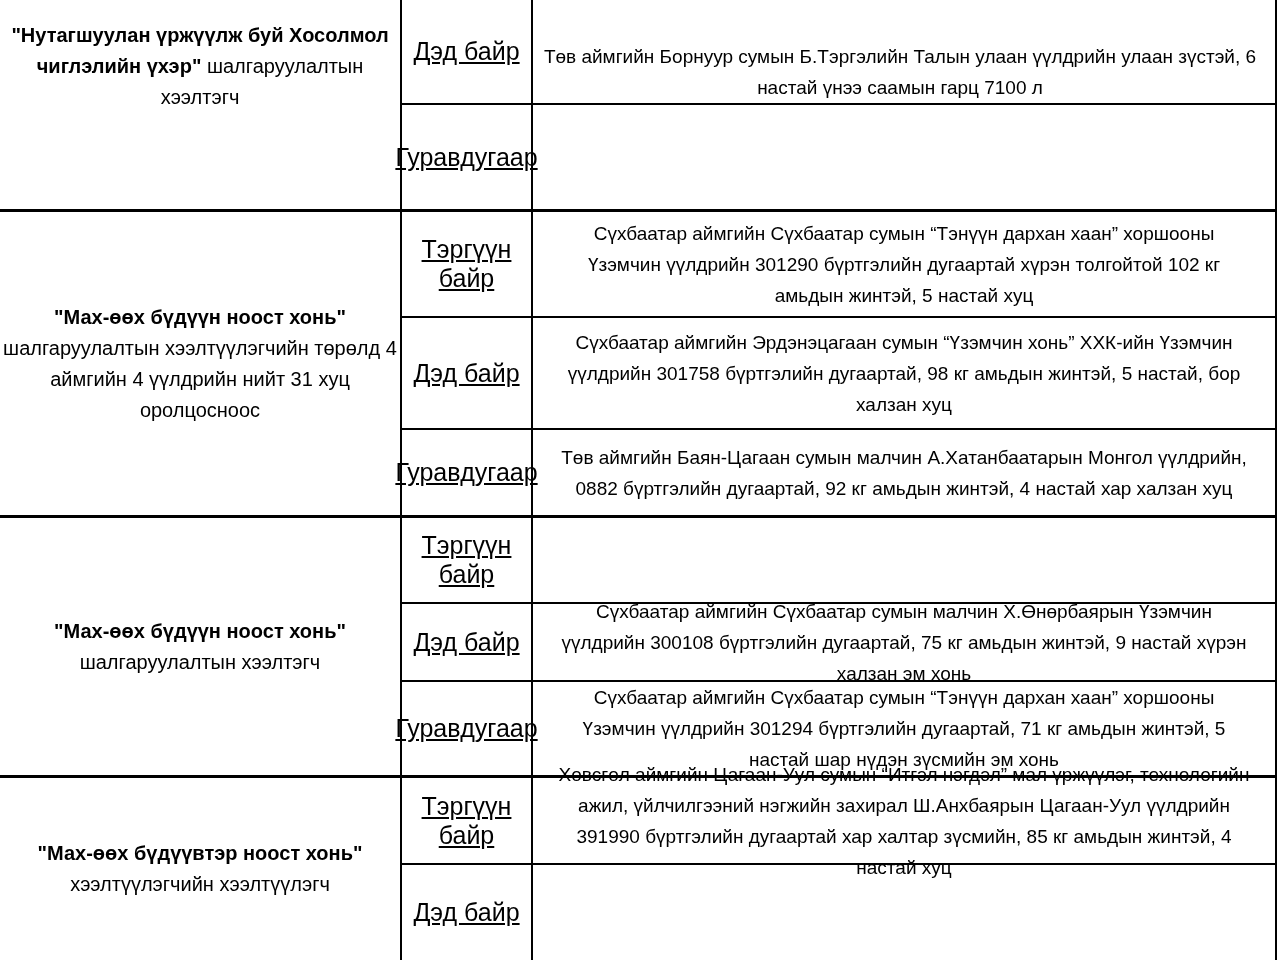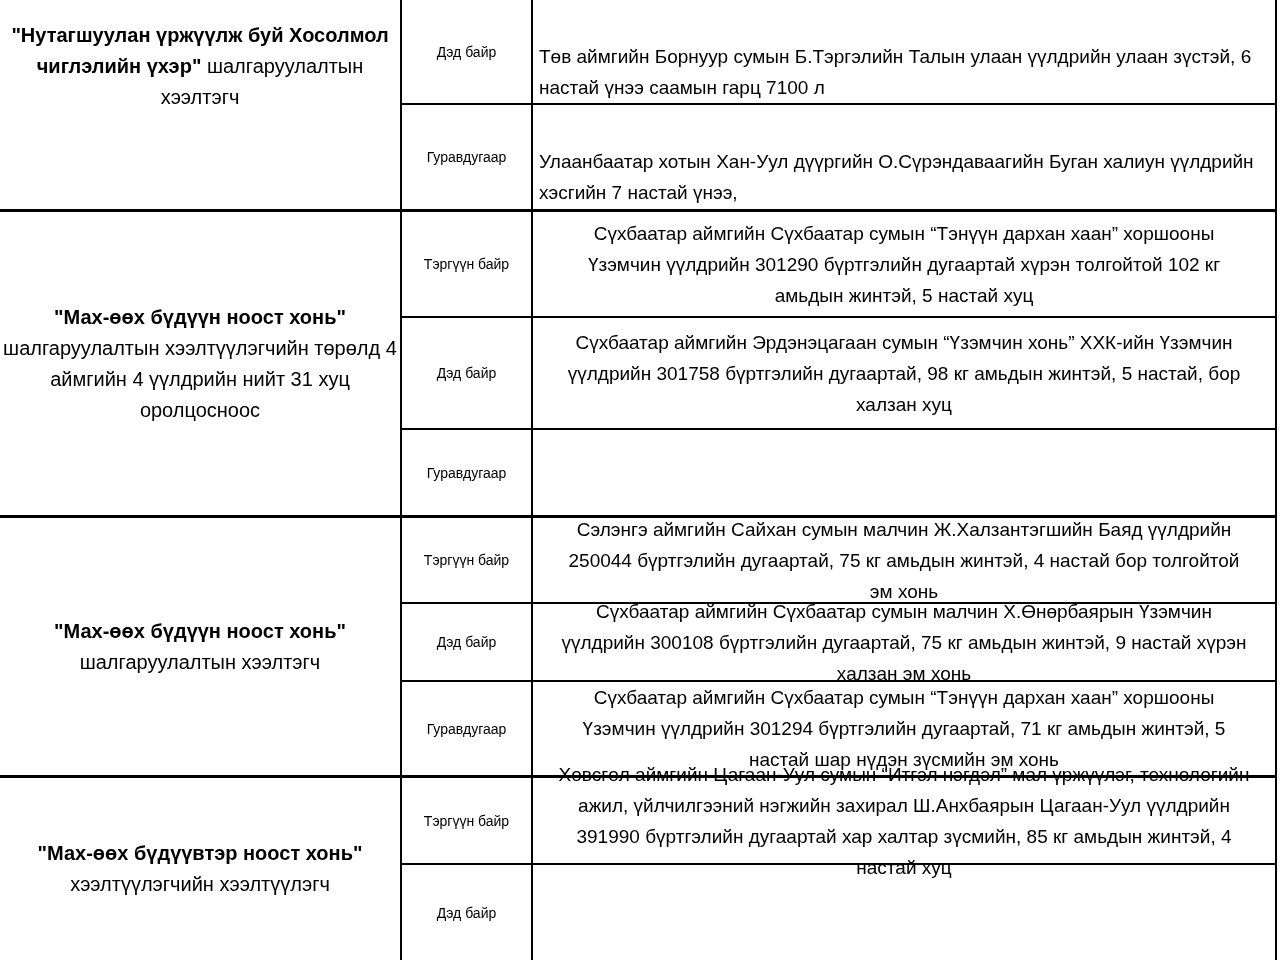--- a/index.html
+++ b/index.html
@@ -66,38 +66,39 @@
   .row.last { border-bottom: none; flex: 1 1 auto; }
   .place {
     width: 131px;
     flex: 0 0 131px;
     border-right: 2px solid #000000;
     box-sizing: border-box;
     display: flex;
     align-items: center;
     justify-content: center;
     text-align: center;
-    font-size: 14px;
+    font-size: 25px;
     padding: 0 2px;
+    text-decoration: underline;
   }
   .desc {
     flex: 1 1 auto;
     min-width: 0;
     display: flex;
     align-items: center;
     justify-content: center;
     text-align: center;
     font-size: 19px;
     line-height: 31px;
     padding: 2px 22px;
     box-sizing: border-box;
   }
   .desc.left {
     justify-content: flex-start;
-    text-align: left;
+    text-align: center;
     padding: 2px 14px 2px 6px;
     margin-top: 40px;
   }
 </style>
 </head>
 <body>
 
 <div class="page">
   <div class="award-table">
 
@@ -105,52 +106,51 @@
       <div class="cat top">
         <div class="inner"><span class="b">"Нутагшуулан үржүүлж буй Хосолмол чиглэлийн үхэр"</span> <span>шалгаруулалтын хээлтэгч</span></div>
       </div>
       <div class="rows">
         <div class="row" style="height:105px">
           <div class="place">Дэд байр</div>
           <div class="desc left">Төв аймгийн Борнуур сумын Б.Тэргэлийн Талын улаан үүлдрийн улаан зүстэй, 6 настай үнээ саамын гарц 7100 л</div>
         </div>
         <div class="row last">
           <div class="place">Гуравдугаар</div>
-          <div class="desc left">Улаанбаатар хотын Хан-Уул дүүргийн О.Сүрэндаваагийн Буган халиун үүлдрийн хэсгийн 7 настай үнээ,</div>
         </div>
       </div>
     </div>
 
     <div class="section" style="height:306px">
       <div class="cat">
         <div class="inner"><span class="b">"Мах-өөх бүдүүн ноост хонь"</span> <span>шалгаруулалтын хээлтүүлэгчийн төрөлд 4 аймгийн 4 үүлдрийн нийт 31 хуц оролцосноос</span></div>
       </div>
       <div class="rows">
         <div class="row" style="height:106px">
           <div class="place">Тэргүүн байр</div>
           <div class="desc">Сүхбаатар аймгийн Сүхбаатар сумын “Тэнүүн дархан хаан” хоршооны Үзэмчин үүлдрийн 301290 бүртгэлийн дугаартай хүрэн толгойтой 102 кг амьдын жинтэй, 5 настай хуц</div>
         </div>
         <div class="row" style="height:112px">
           <div class="place">Дэд байр</div>
           <div class="desc">Сүхбаатар аймгийн Эрдэнэцагаан сумын “Үзэмчин хонь” ХХК-ийн Үзэмчин үүлдрийн 301758 бүртгэлийн дугаартай, 98 кг амьдын жинтэй, 5 настай, бор халзан хуц</div>
         </div>
         <div class="row last">
           <div class="place">Гуравдугаар</div>
+          <div class="desc">Төв аймгийн Баян-Цагаан сумын малчин А.Хатанбаатарын  Монгол үүлдрийн, 0882 бүртгэлийн дугаартай, 92 кг амьдын жинтэй, 4 настай хар халзан хуц</div>
         </div>
       </div>
     </div>
 
     <div class="section" style="height:260px">
       <div class="cat">
         <div class="inner"><span class="b">"Мах-өөх бүдүүн ноост хонь"</span> <span>шалгаруулалтын хээлтэгч</span></div>
       </div>
       <div class="rows">
         <div class="row" style="height:86px">
           <div class="place">Тэргүүн байр</div>
-          <div class="desc">Сэлэнгэ аймгийн Сайхан сумын малчин Ж.Халзантэгшийн Баяд үүлдрийн 250044 бүртгэлийн дугаартай,  75 кг амьдын жинтэй, 4 настай бор толгойтой эм хонь</div>
         </div>
         <div class="row" style="height:78px">
           <div class="place">Дэд байр</div>
           <div class="desc">Сүхбаатар аймгийн Сүхбаатар сумын малчин Х.Өнөрбаярын Үзэмчин үүлдрийн 300108 бүртгэлийн дугаартай, 75 кг амьдын жинтэй, 9 настай хүрэн халзан эм хонь</div>
         </div>
         <div class="row last">
           <div class="place">Гуравдугаар</div>
           <div class="desc">Сүхбаатар аймгийн Сүхбаатар сумын “Тэнүүн дархан хаан” хоршооны Үзэмчин үүлдрийн 301294 бүртгэлийн дугаартай,  71 кг амьдын жинтэй, 5 настай шар нүдэн зүсмийн эм хонь</div>
         </div>
       </div>

